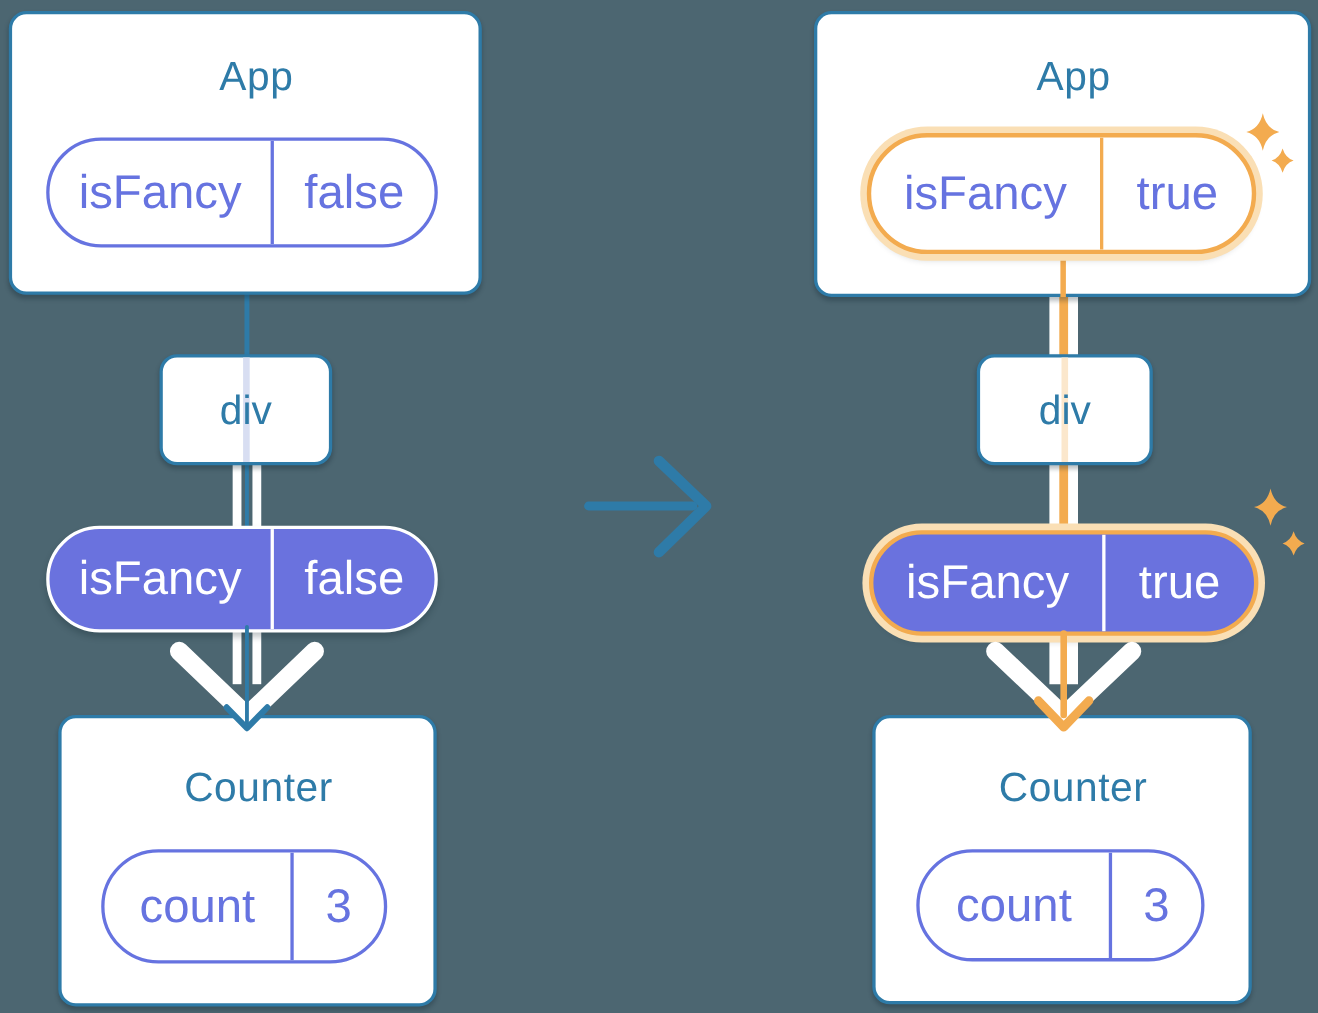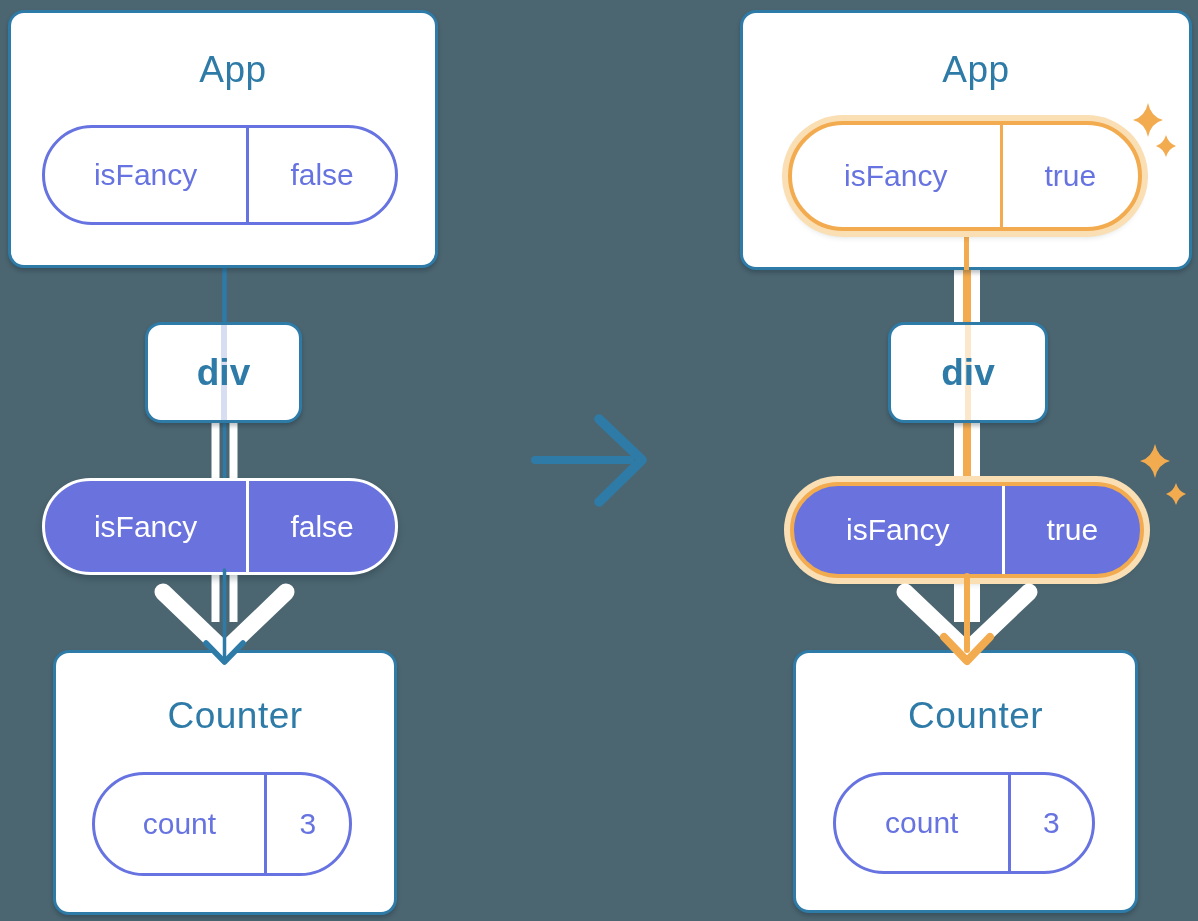--- a/index.html
+++ b/index.html
@@ -13,32 +13,32 @@
 
   .layer{position:absolute;left:0;top:0;width:1198px;height:921px;pointer-events:none;}
   .layer.base{z-index:0;}
   .layer.top{z-index:3;}
 
   .card{position:absolute;z-index:2;background:var(--white);border:3px solid var(--stroke-blue);
         border-radius:16px;box-sizing:border-box;box-shadow:0 3px 4px rgba(10,30,40,.28);}
   .card-title{position:absolute;left:0;right:0;text-align:center;color:var(--title-blue);
         font-size:37px;font-weight:500;letter-spacing:.5px;margin-left:20px;}
   .card-label{position:relative;z-index:1;width:100%;height:100%;display:flex;align-items:center;
-        justify-content:center;font-size:37px;font-weight:700;color:var(--title-blue);}
+        justify-content:center;font-size:37px;font-weight:400;color:var(--title-blue);}
   .inner-line{position:absolute;z-index:0;top:0;bottom:0;left:50%;width:6px;transform:translateX(-50%);}
   .inner-line.lav{background:var(--lavender);}
   .inner-line.org{background:var(--orange-pale);}
 
   .pill{position:absolute;box-sizing:border-box;display:flex;align-items:stretch;border-radius:60px;overflow:hidden;}
   .pill.outline{background:var(--white);border:3px solid var(--purple);color:var(--purple);}
   .pill.solid{background:var(--purple-fill);border:3px solid var(--white);color:var(--white);
         box-shadow:0 4px 6px rgba(10,30,40,.25);}
   .pill.hl{border:4px solid var(--orange);
         box-shadow:0 0 0 6px var(--orange-light),0 5px 7px rgba(10,30,40,.2);}
-  .pill-cell{display:flex;align-items:center;justify-content:center;font-size:30px;}
+  .pill-cell{display:flex;align-items:center;justify-content:center;font-size:43px;}
   .pill-div{align-self:stretch;flex:0 0 auto;}
   .pill-div.purple{width:3px;background:var(--purple);}
   .pill-div.white{width:3px;background:var(--white);}
   .pill-div.orange{width:3px;background:var(--orange);}
   .bold{font-weight:400;}
 
   .ctx-line{position:absolute;z-index:0;background:var(--orange);}
 
   .st-blue{stroke:var(--stroke-blue);}
   .st-white{stroke:var(--white);}

